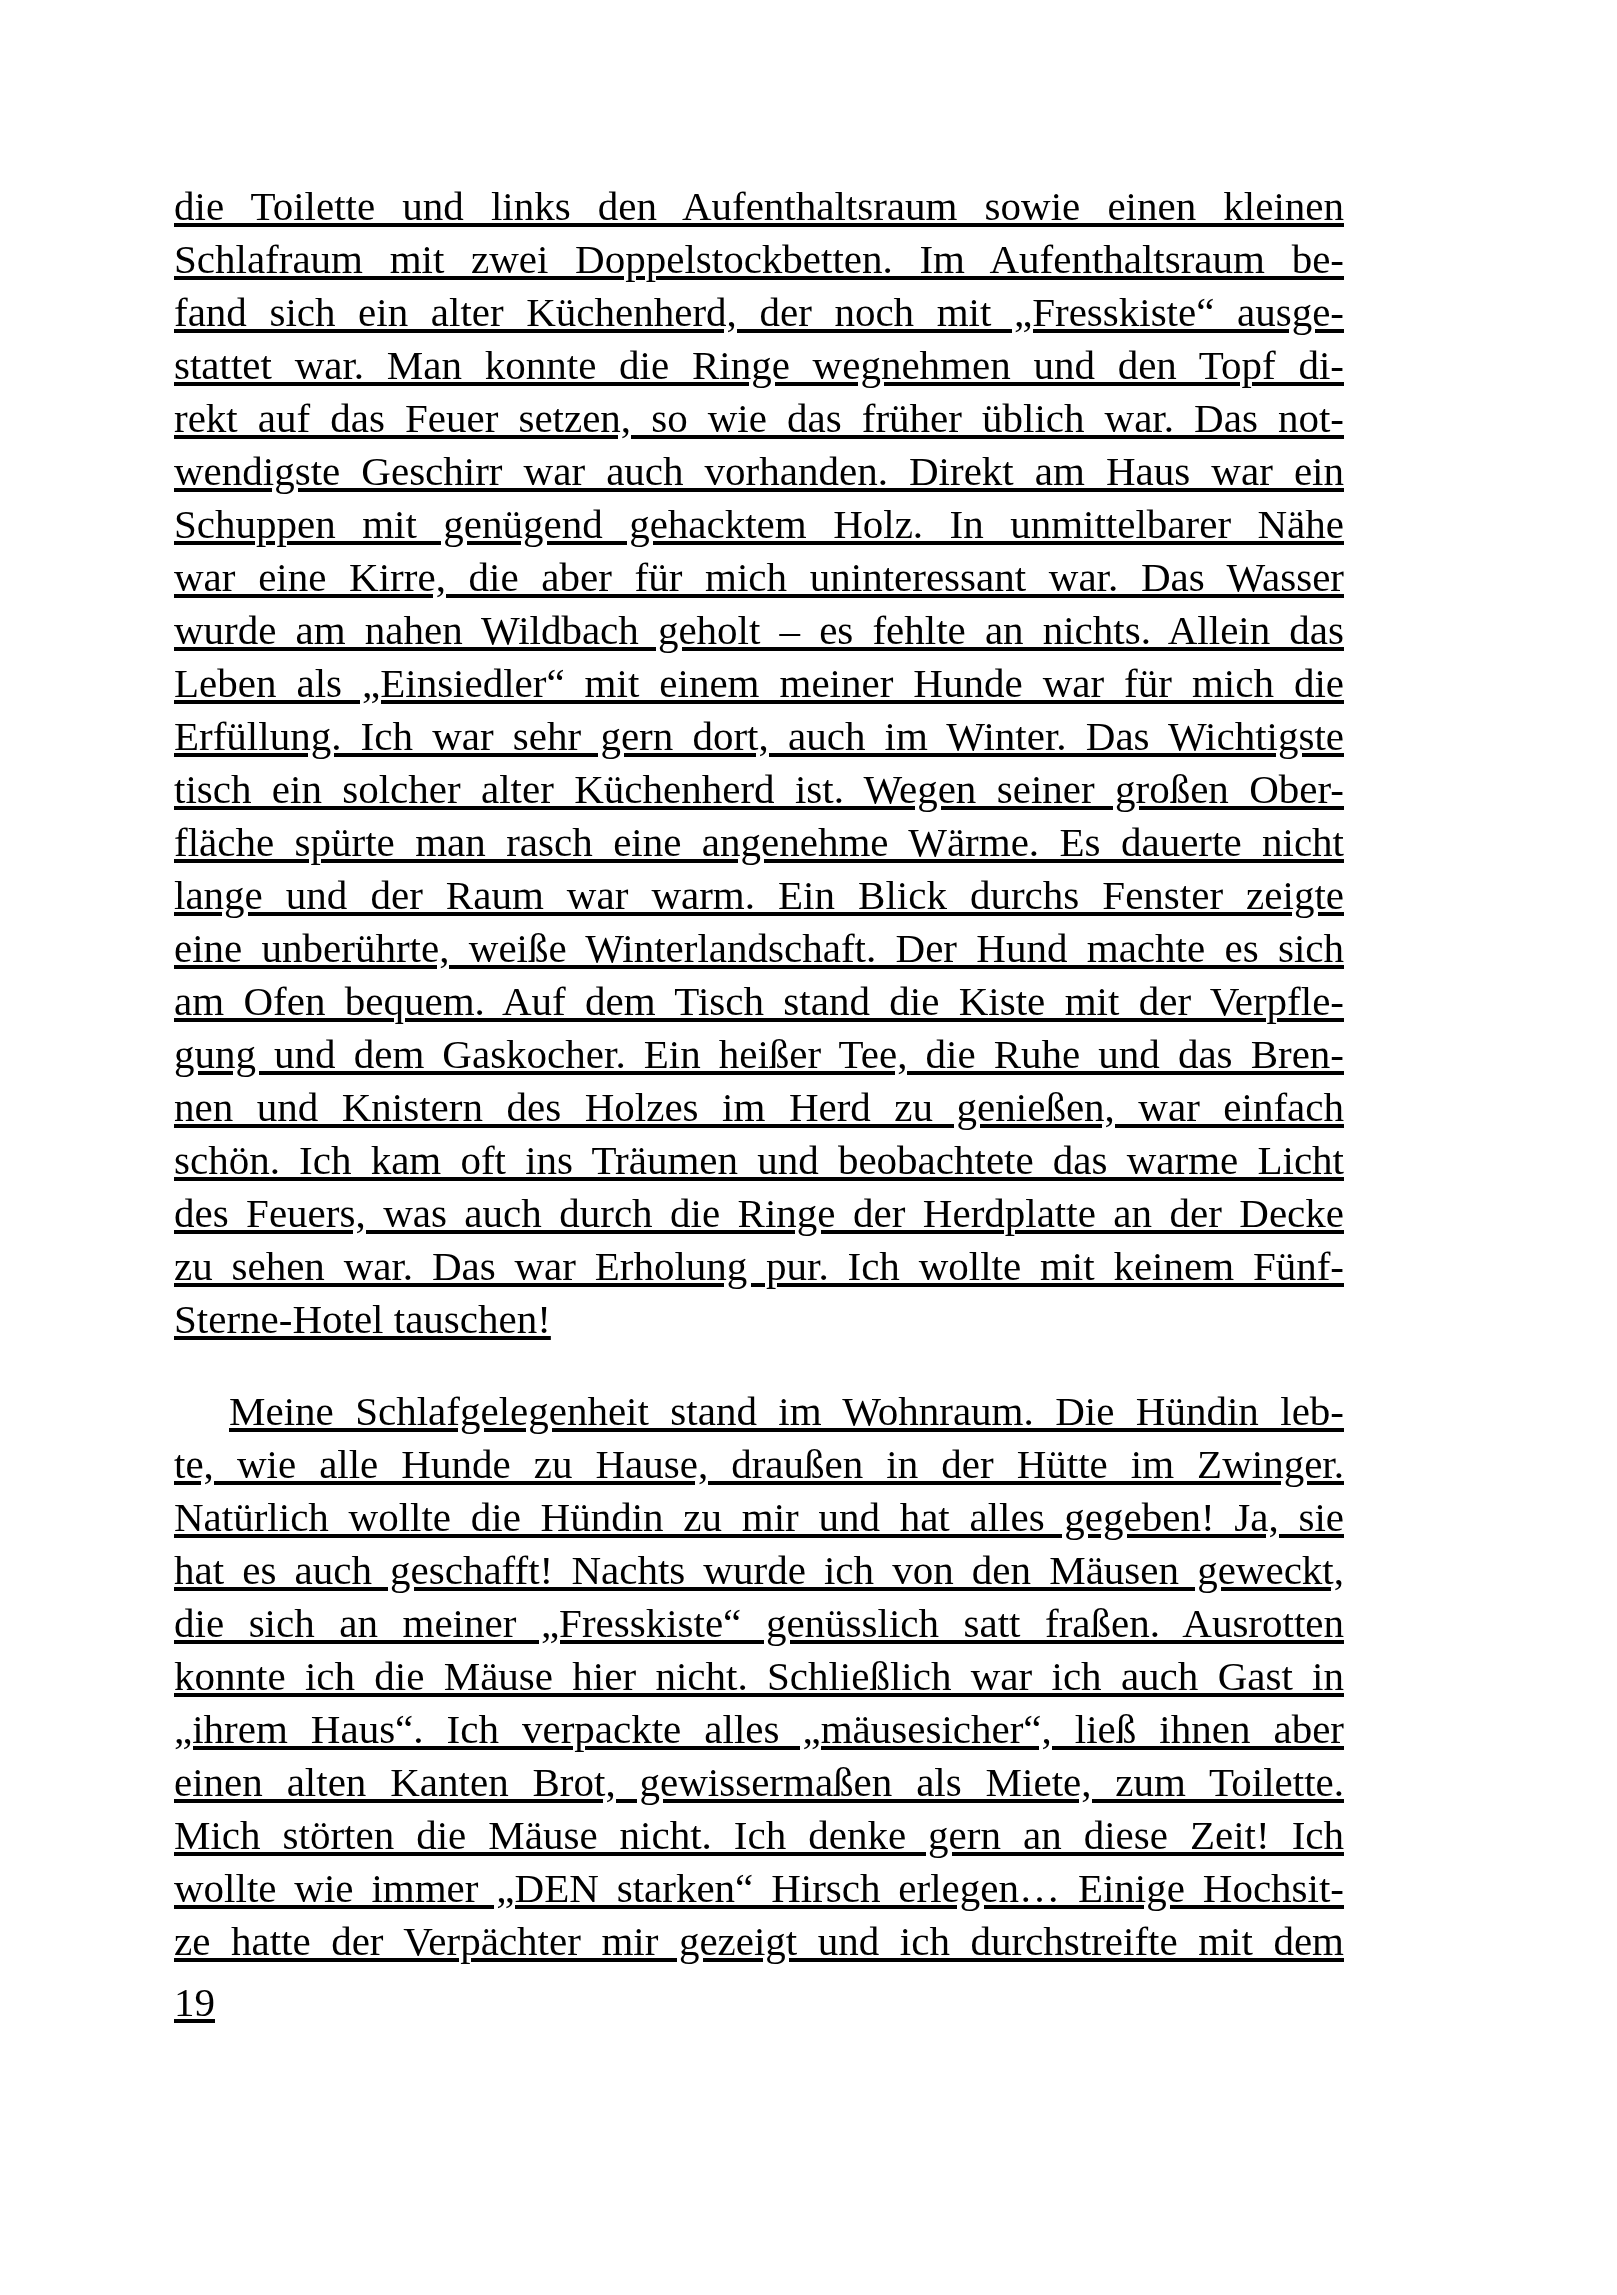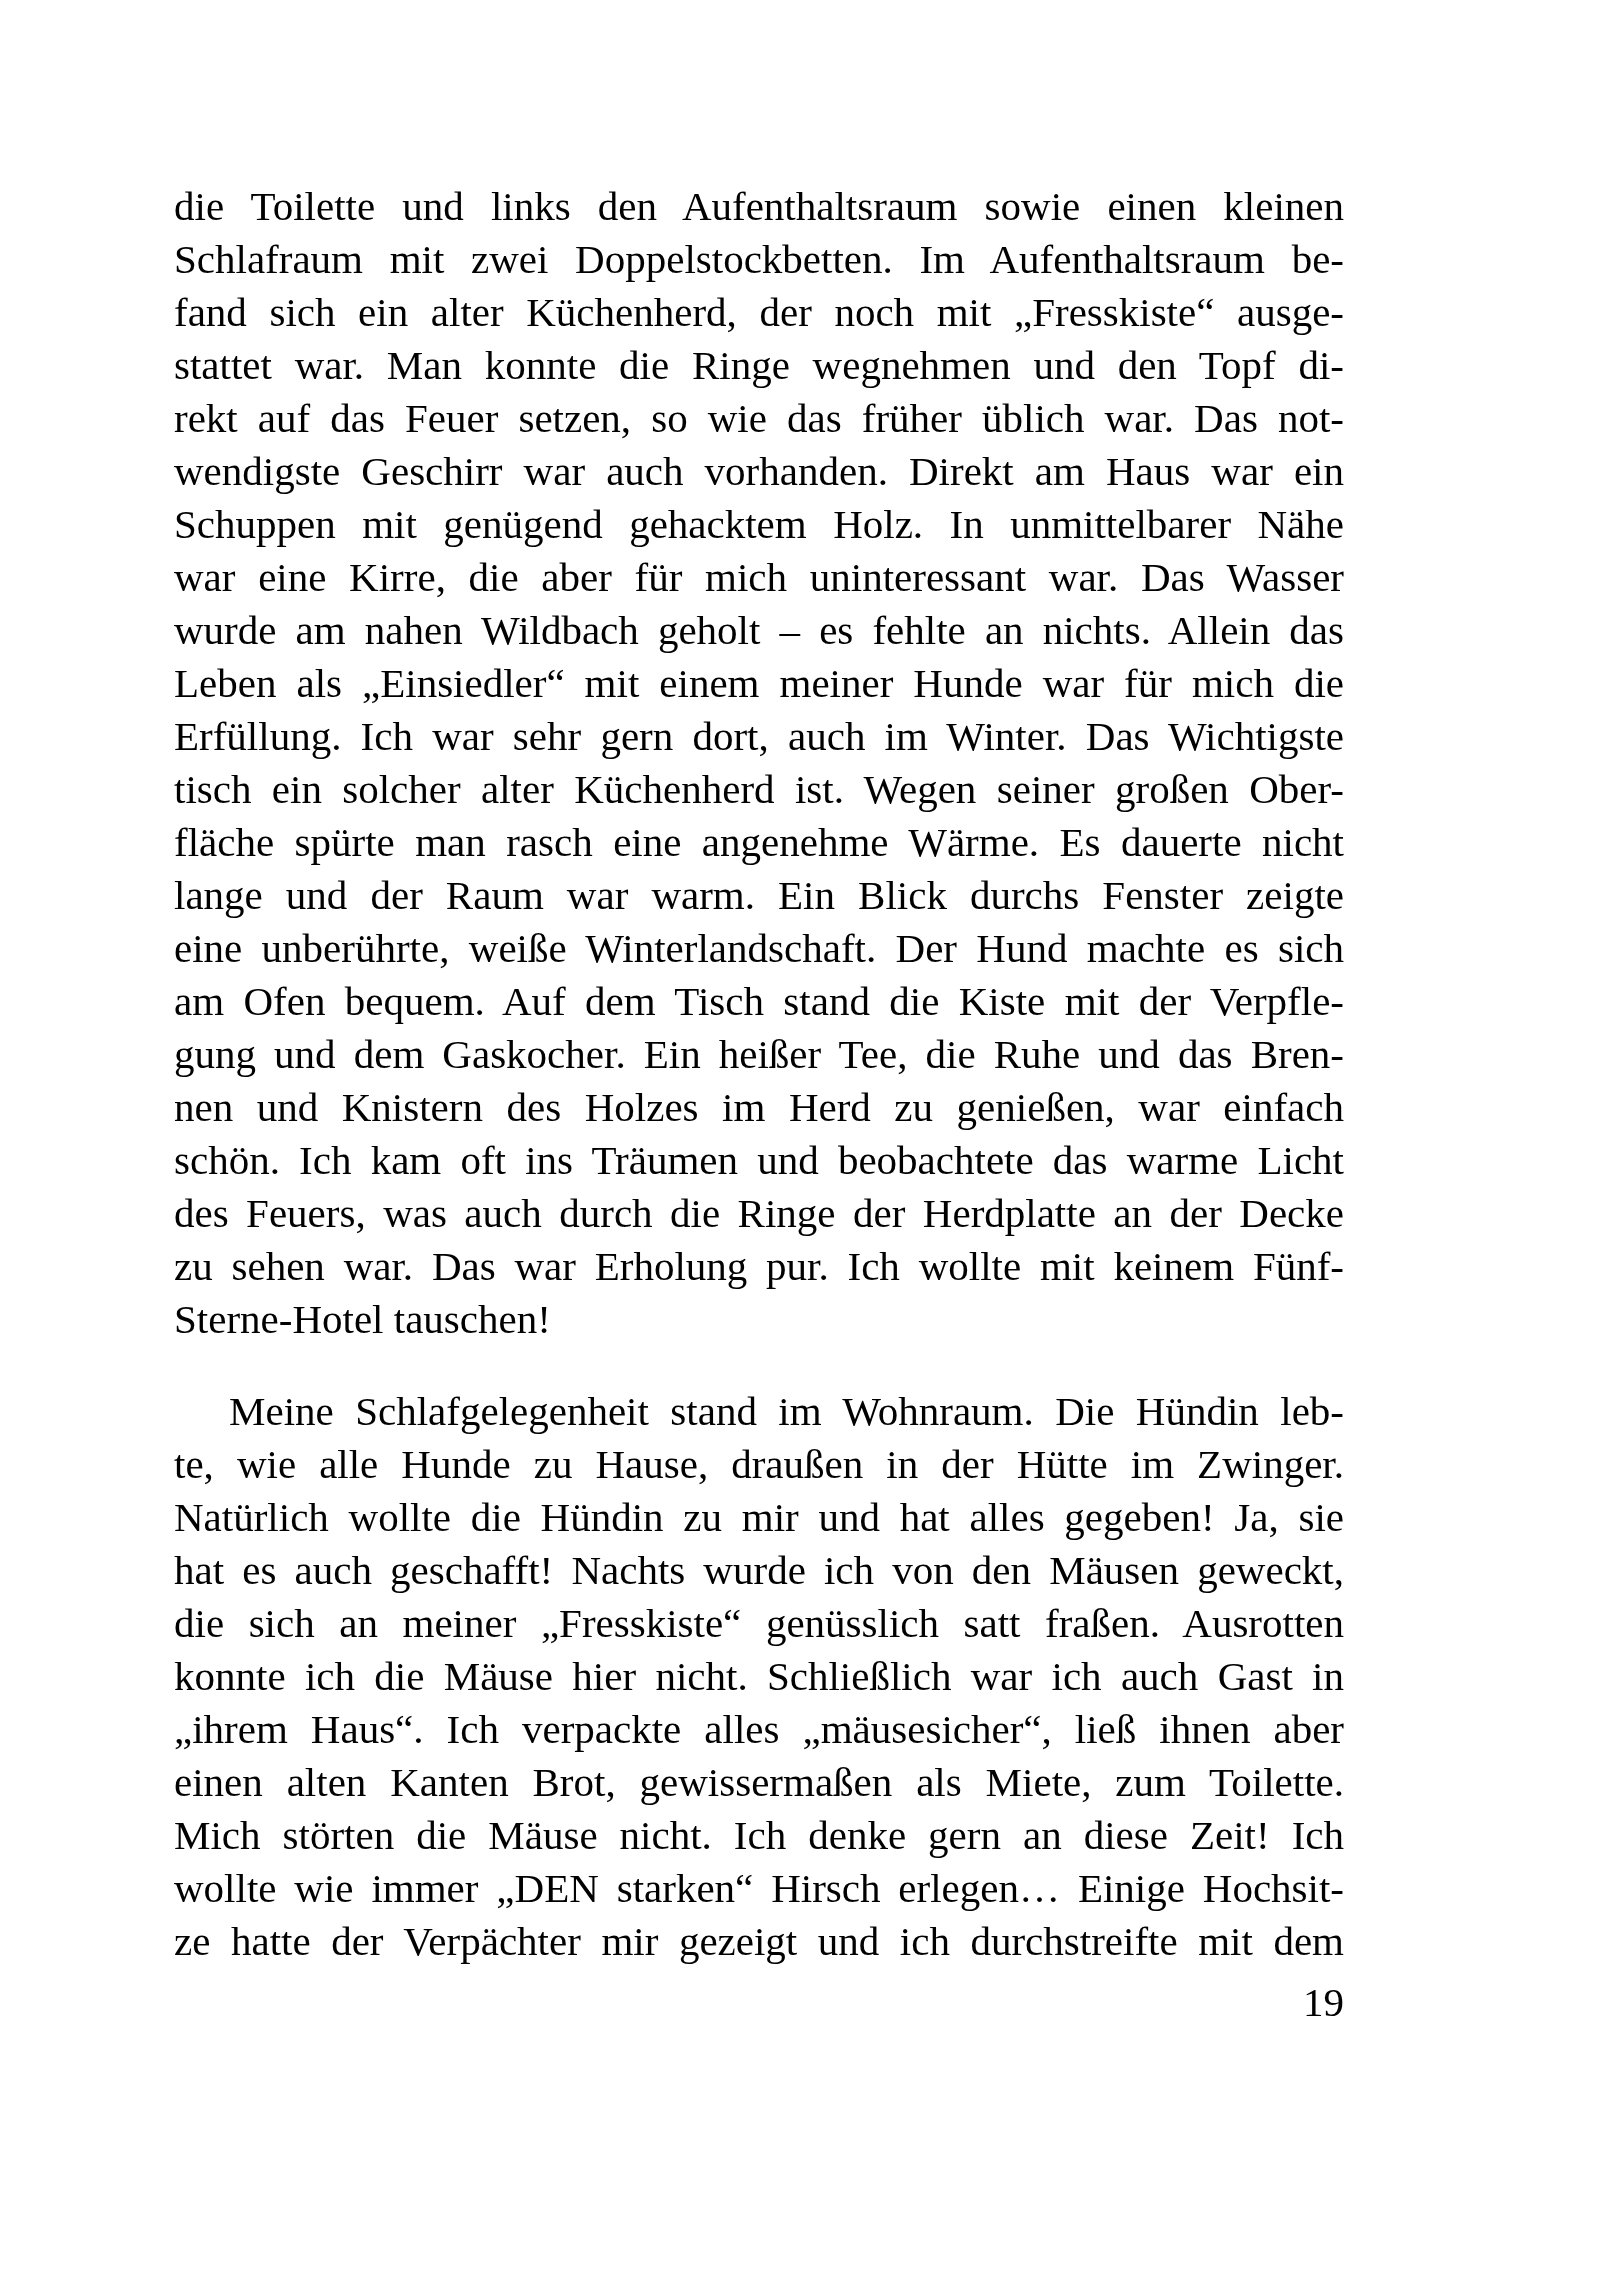--- a/index.html
+++ b/index.html
@@ -8,20 +8,21 @@
     background: #ffffff;
   }
   .page {
     position: relative;
     width: 1513px;
     height: 2295px;
     background: #ffffff;
     color: #000000;
     font-family: "Liberation Serif", serif;
     overflow: hidden;
+    text-decoration: underline;
   }
   .content {
     padding: 180px 169px 0 174px;
   }
   .text-block {
     font-size: 41px;
     line-height: 53px;
   }
   .paragraph + .paragraph {
     margin-top: 39px;
@@ -33,21 +34,21 @@
   .line.no-justify {
     text-align-last: left;
   }
   .line.indent {
     text-indent: 55px;
   }
   .page-number {
     margin-top: 8.3px;
     font-size: 41px;
     line-height: 53px;
-    text-align: right;
+    text-align: left;
   }
 </style>
 </head>
 <body>
 
 <div class="page">
   <div class="content">
     <div class="text-block" id="text-block">
         <div class="paragraph">
           <div class="line">die Toilette und links den Aufenthaltsraum sowie einen kleinen</div>

